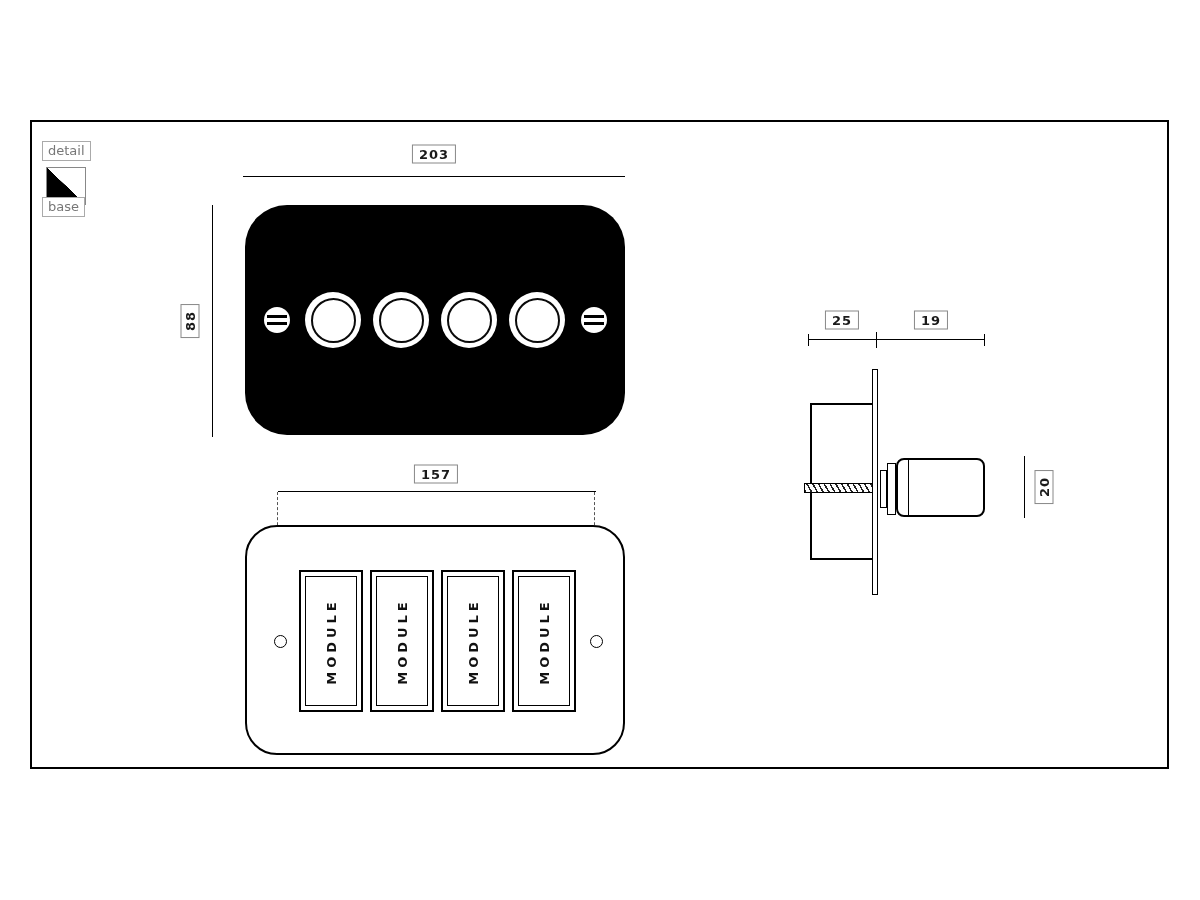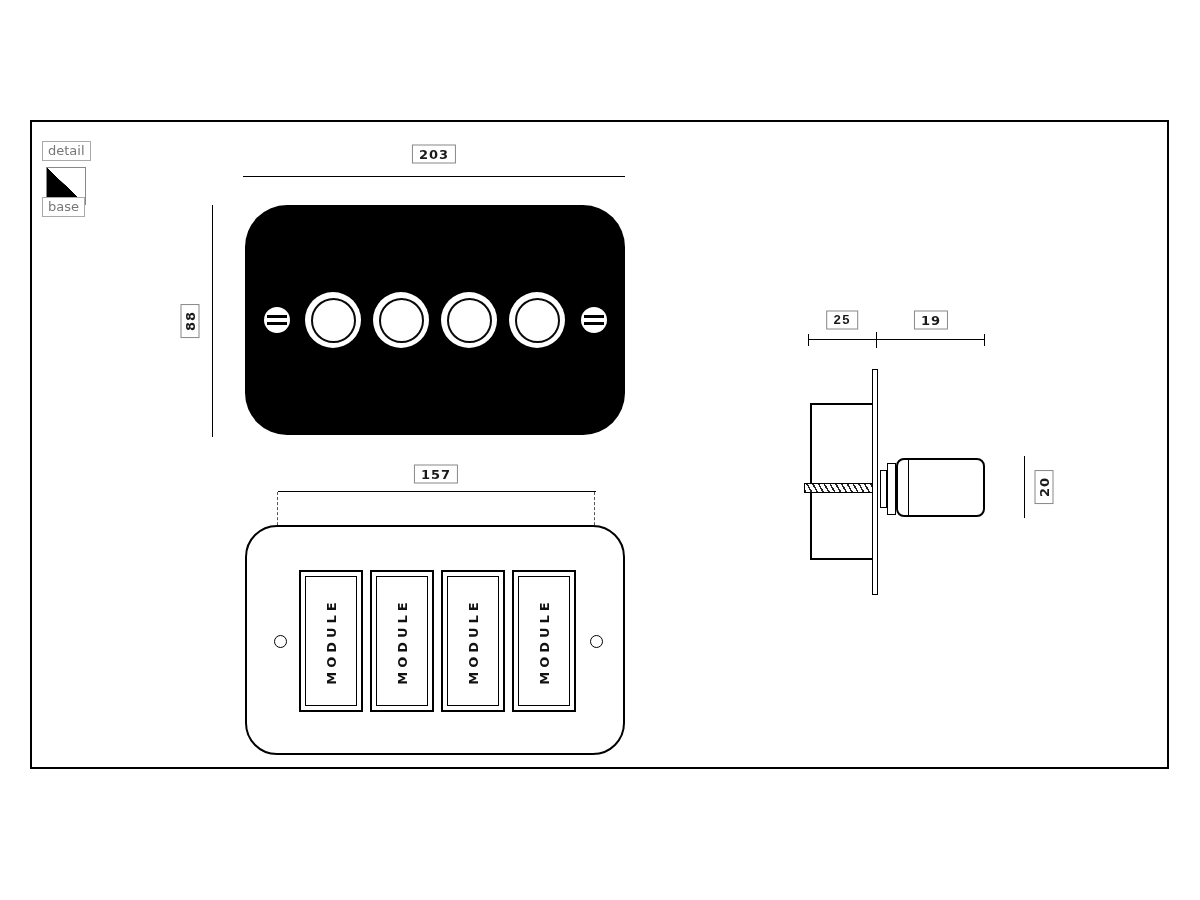--- a/index.html
+++ b/index.html
@@ -249,21 +249,21 @@
       </div>
     </div>
     <div class="screw-hole" style="left:27px; top:108px;"></div>
     <div class="screw-hole" style="left:343px; top:108px;"></div>
   </div>
 
   <div class="dim-line-h" style="left:808px; top:339px; width:177px;"></div>
   <div class="dim-tick-v" style="left:808px; top:334px; height:12px;"></div>
   <div class="dim-tick-v" style="left:876px; top:332px; height:16px;"></div>
   <div class="dim-tick-v" style="left:984px; top:334px; height:12px;"></div>
-  <div class="dim-label" style="left:842px; top:320px;font-family:Liberation Mono, monospace;">25</div>
+  <div class="dim-label" style="left:842px; top:320px;">25</div>
   <div class="dim-label" style="left:931px; top:320px;">19</div>
 
   <div class="dim-line-v" style="left:1024px; top:456px; height:62px;"></div>
   <div class="dim-label vertical" style="left:1044px; top:487px;">20</div>
 
   <div class="wall-box"></div>
   <div class="shaft"></div>
   <div class="plate-edge"></div>
   <div class="collar-a"></div>
   <div class="collar-b"></div>

